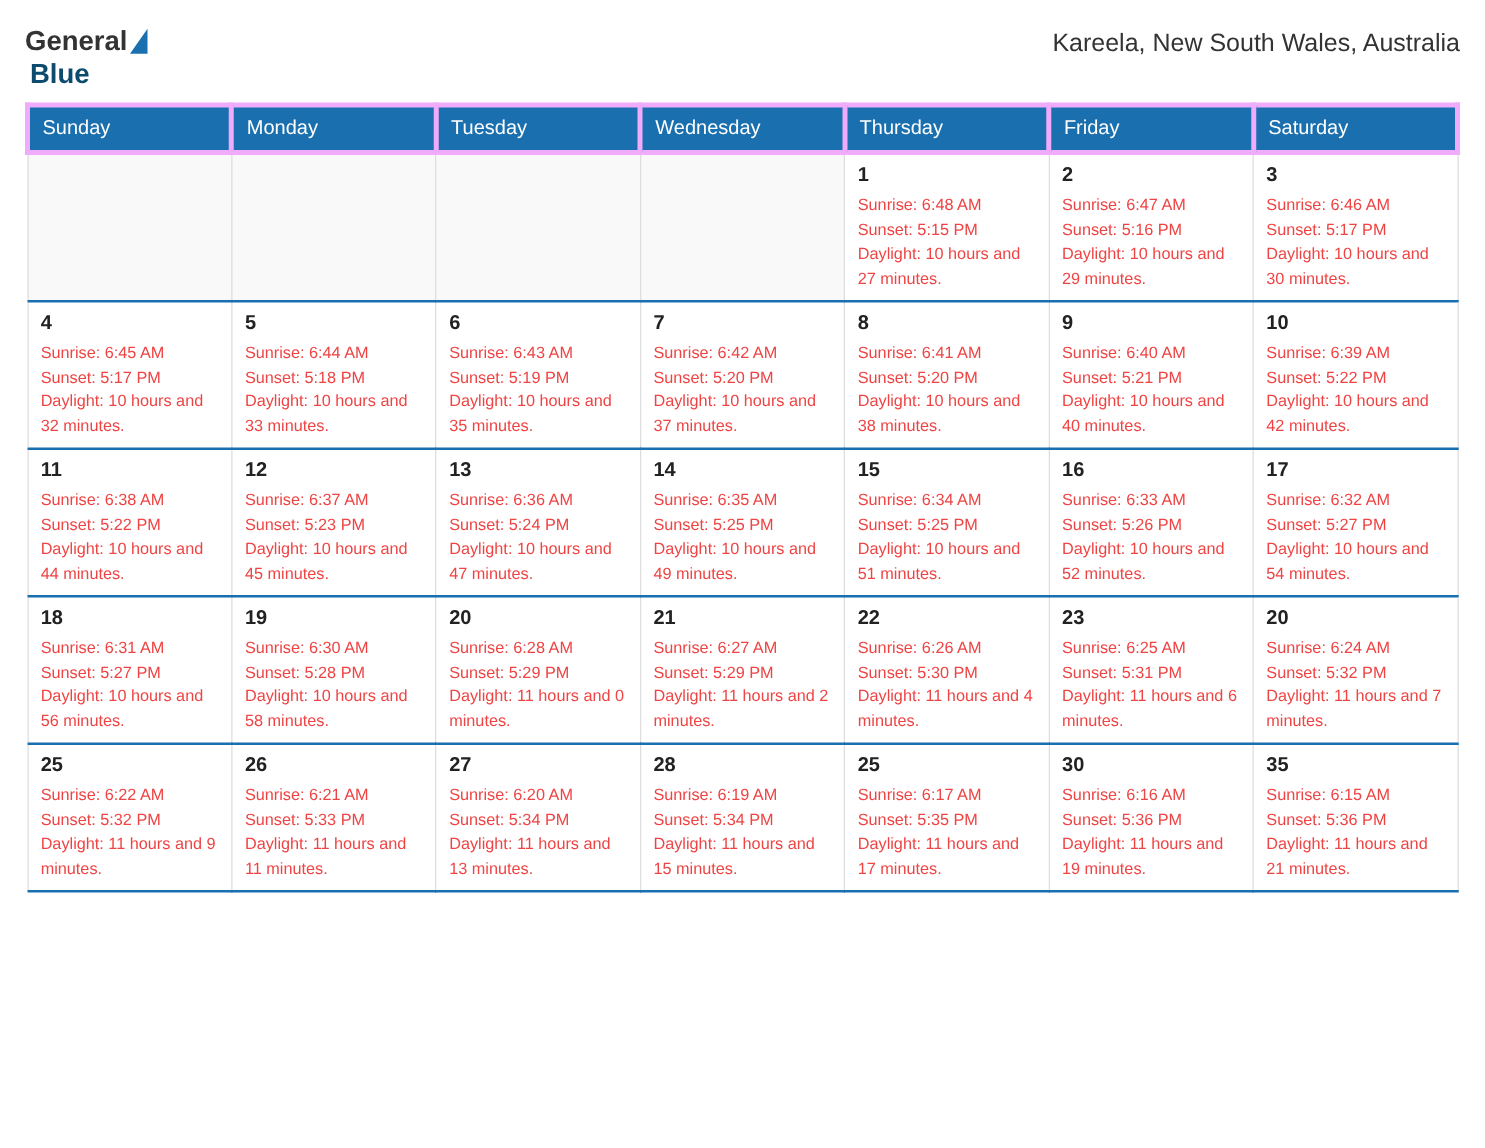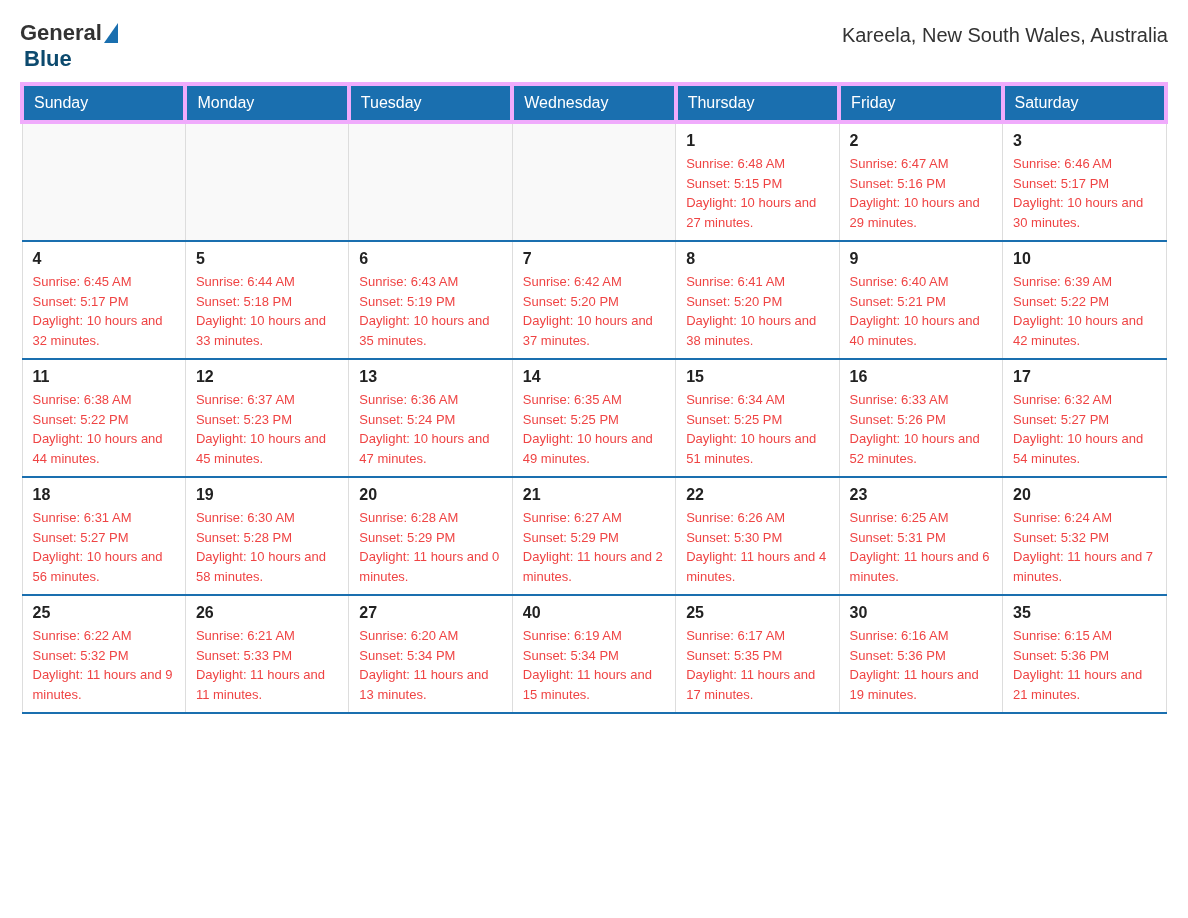--- a/index.html
+++ b/index.html
@@ -245,21 +245,21 @@
         </td>
         <td>
           <span class="day-number">26</span>
           <div class="day-info">Sunrise: 6:21 AM<br>Sunset: 5:33 PM<br>Daylight: 11 hours and 11 minutes.</div>
         </td>
         <td>
           <span class="day-number">27</span>
           <div class="day-info">Sunrise: 6:20 AM<br>Sunset: 5:34 PM<br>Daylight: 11 hours and 13 minutes.</div>
         </td>
         <td>
-          <span class="day-number">40</span>
+          <span class="day-number">28</span>
           <div class="day-info">Sunrise: 6:19 AM<br>Sunset: 5:34 PM<br>Daylight: 11 hours and 15 minutes.</div>
         </td>
         <td>
           <span class="day-number">25</span>
           <div class="day-info">Sunrise: 6:17 AM<br>Sunset: 5:35 PM<br>Daylight: 11 hours and 17 minutes.</div>
         </td>
         <td>
           <span class="day-number">30</span>
           <div class="day-info">Sunrise: 6:16 AM<br>Sunset: 5:36 PM<br>Daylight: 11 hours and 19 minutes.</div>
         </td>

